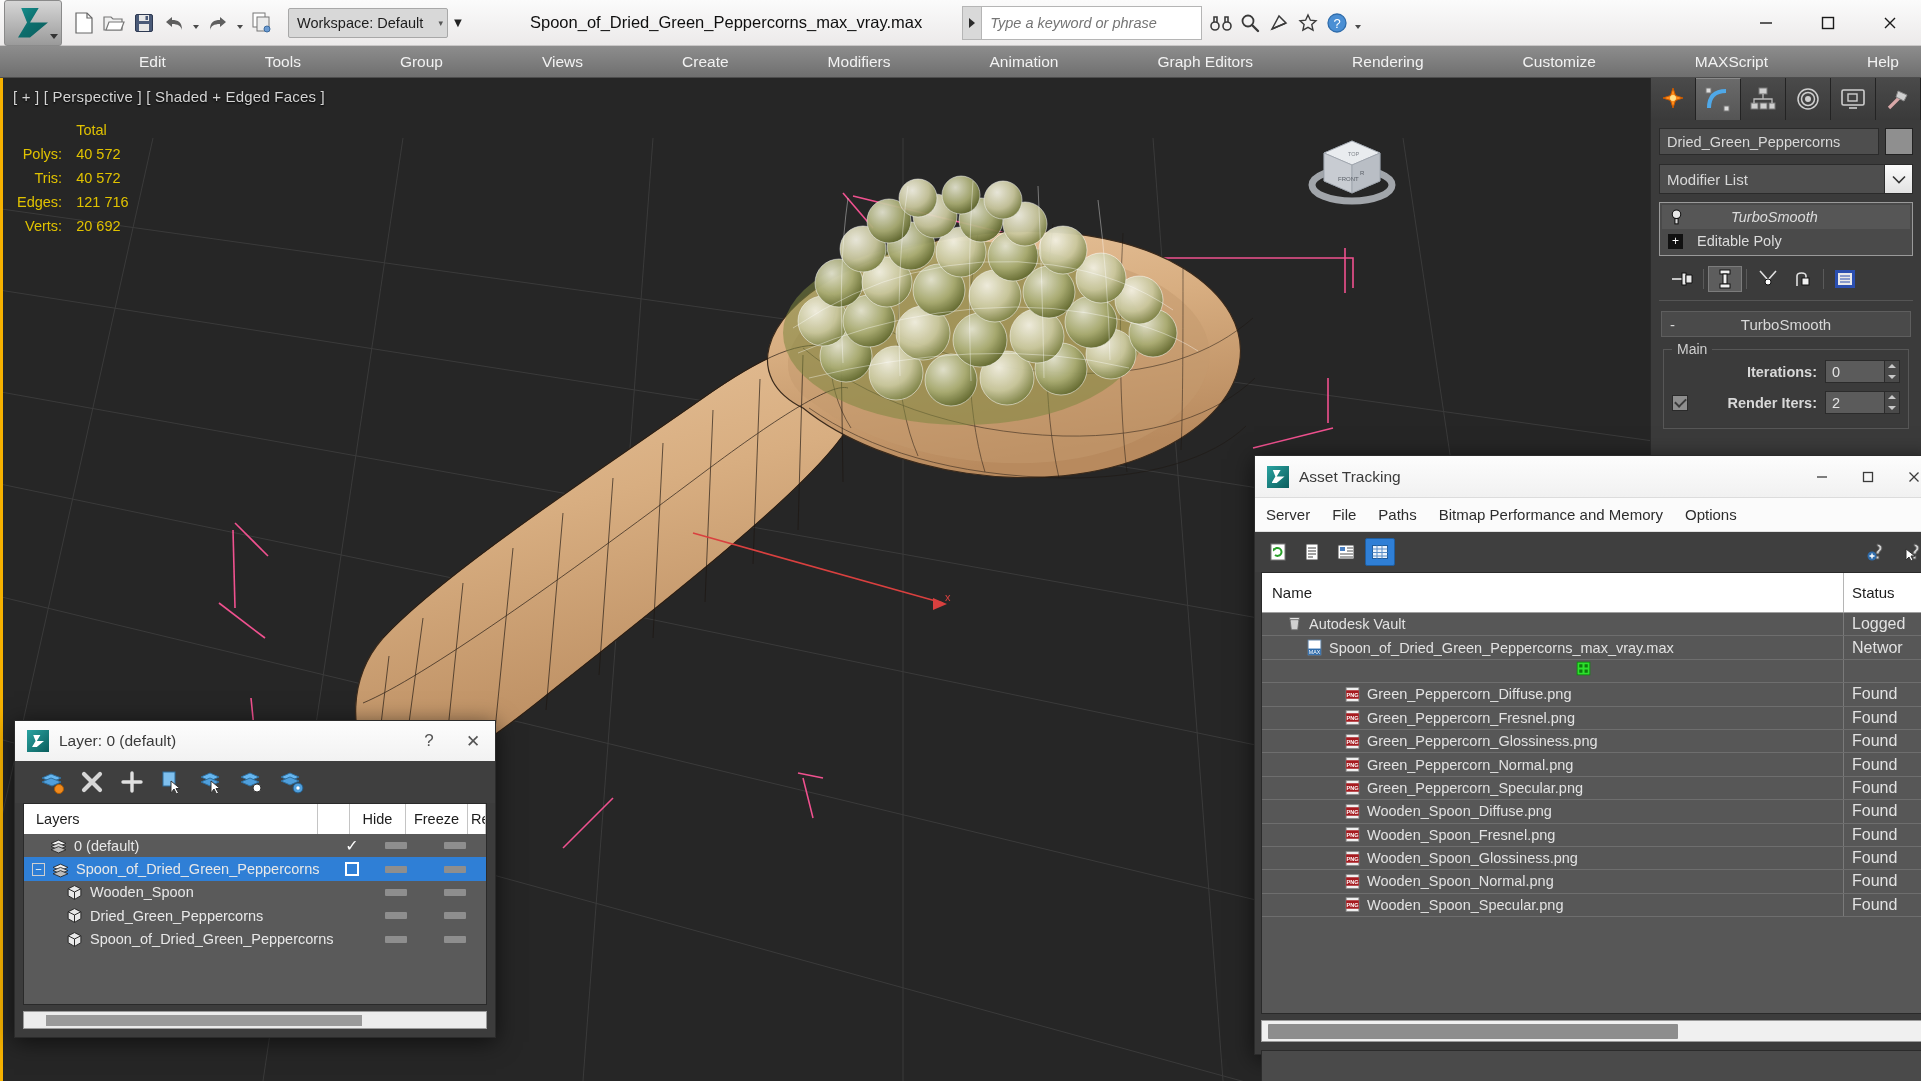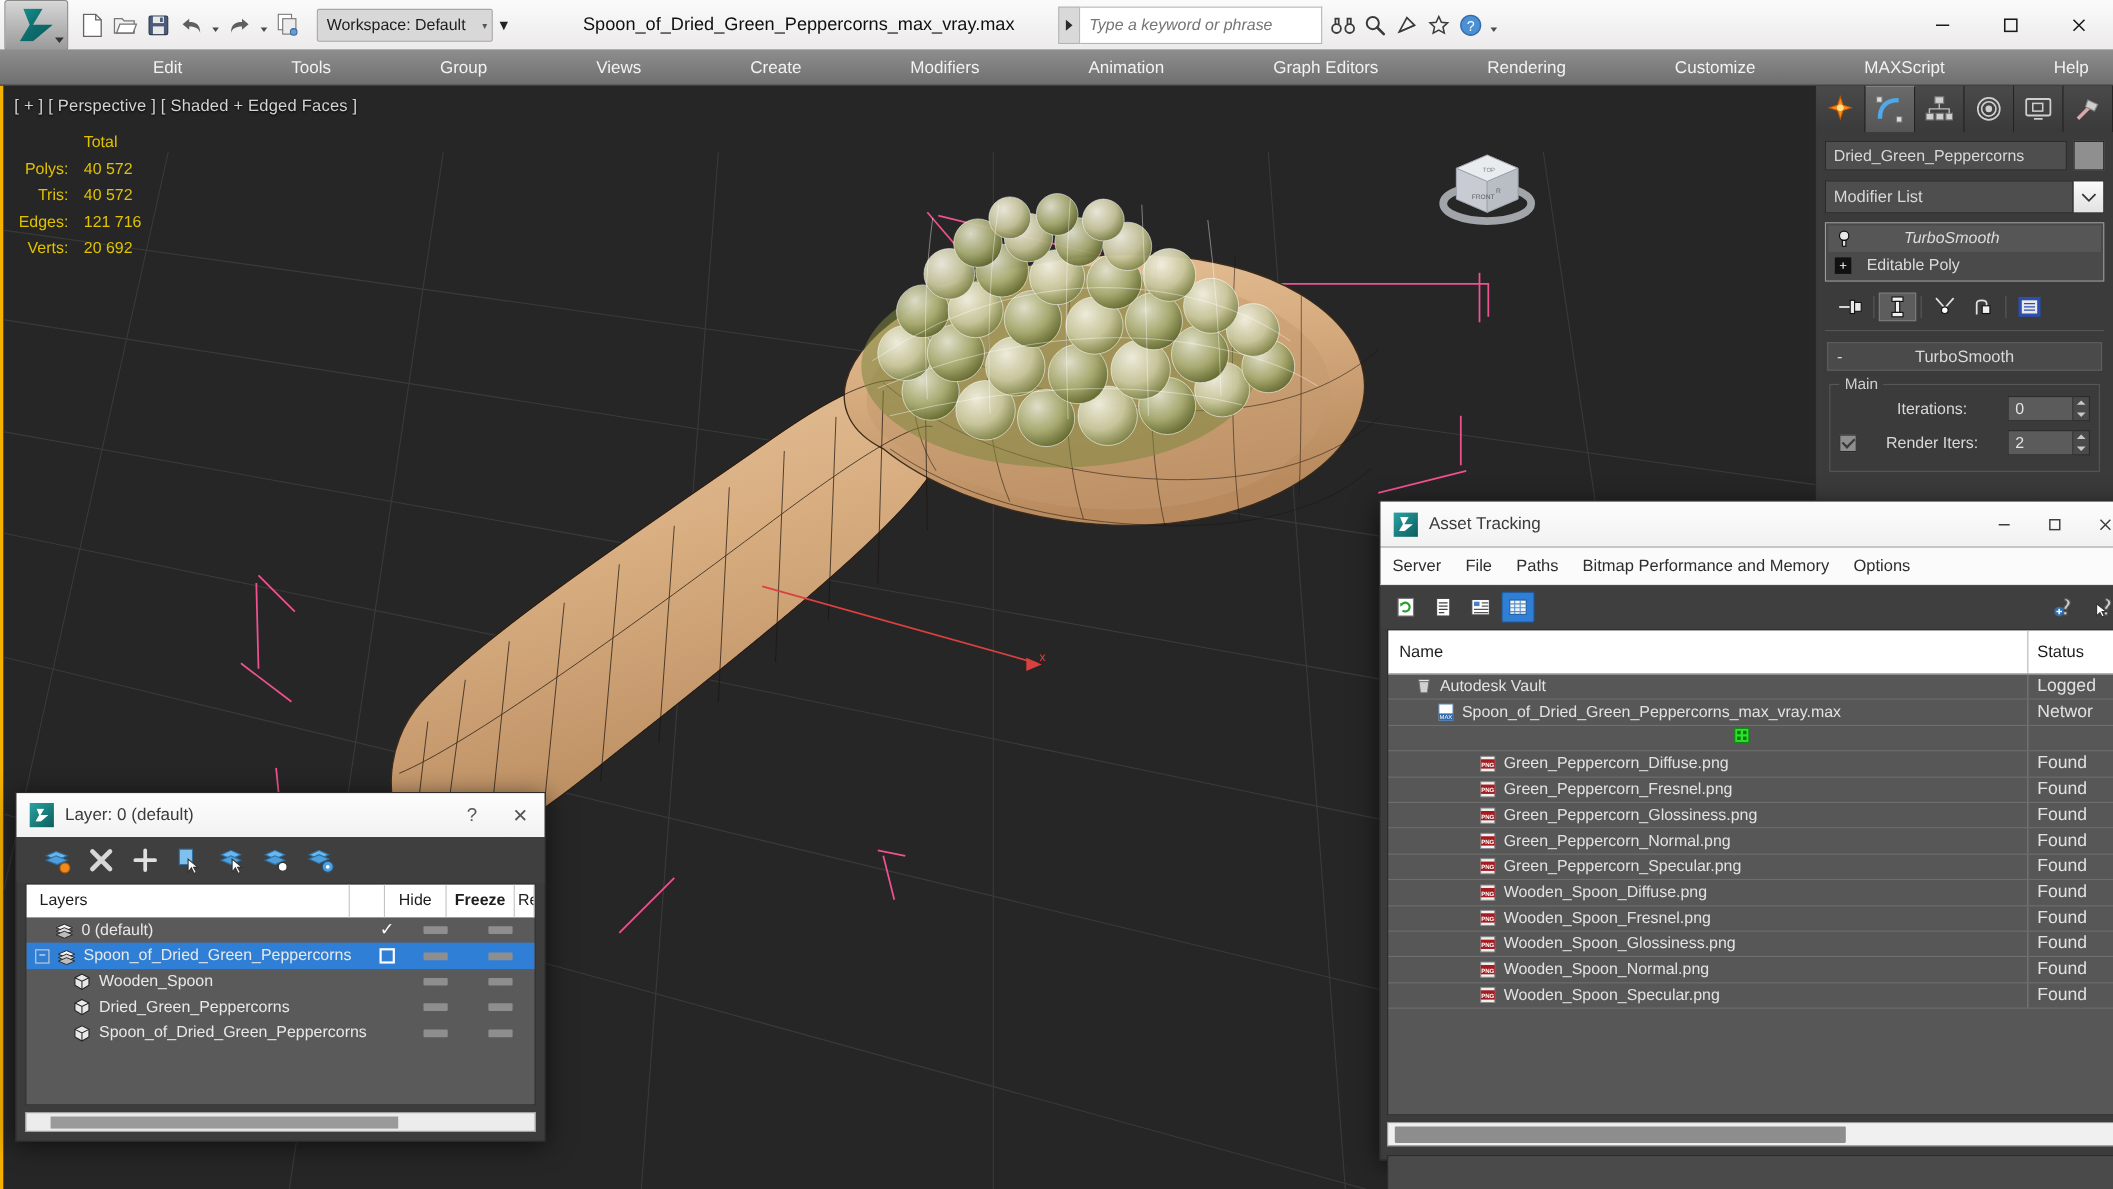--- a/index.html
+++ b/index.html
@@ -200,21 +200,21 @@
   }
   .spinrow { display: flex; align-items: center; margin-bottom: 8px; }
   .spinrow .cb {
     width: 16px; height: 16px; background: #8e8e8e; border: 1px solid #2a2a2a;
     margin-right: 8px; display: flex; align-items: center; justify-content: center;
   }
   .spinrow .cb.checked::after {
     content: ""; width: 9px; height: 5px; border-left: 2px solid #3a3a3a;
     border-bottom: 2px solid #3a3a3a; transform: rotate(-45deg); margin-bottom: 3px;
   }
-  .spinrow .lbl { flex: 1; text-align: center; padding-right: 8px; font-size: 14.5px; color: #d8d8d8; }
+  .spinrow .lbl { flex: 1; text-align: right; padding-right: 8px; font-size: 14.5px; color: #d8d8d8; font-weight: bold; }
   .spin-field {
     width: 60px; height: 23px; background: #5b5b5b; border: 1px solid #2b2b2b;
     color: #e4e4e4; font-size: 14.5px; padding: 0 6px; outline: none;
     font-family: "Liberation Sans", sans-serif;
   }
   .spin-btns {
     width: 15px; height: 23px; background: #4a4a4a; border: 1px solid #2b2b2b;
     border-left: none; display: flex; flex-direction: column;
     align-items: center; justify-content: space-around; cursor: pointer;
   }
@@ -329,21 +329,21 @@
     height: 202px; overflow: hidden;
   }
   .ld-head { display: flex; height: 30px; background: #fff; }
   .ld-head .c {
     display: flex; align-items: center; font-size: 14.5px; color: #1c1c1c;
     border-right: 1px solid #c4c4c4; height: 30px;
   }
   .ld-head .c-layers { flex: 1; padding-left: 12px; }
   .ld-head .c-chk { width: 32px; }
   .ld-head .c-hide { width: 56px; justify-content: center; }
-  .ld-head .c-freeze { width: 62px; justify-content: center; font-weight: bold; }
+  .ld-head .c-freeze { width: 62px; justify-content: center; }
   .ld-head .c-re { width: 18px; padding-left: 3px; overflow: hidden; }
   .ld-row { display: flex; height: 23.4px; align-items: center; cursor: pointer; }
   .ld-row.sel { background: #2f7fd6; }
   .ld-row .c-layers {
     flex: 1; display: flex; align-items: center; gap: 7px;
     font-size: 14.5px; color: #e8e8e8; white-space: nowrap; overflow: hidden;
   }
   .ld-row .c-chk { width: 32px; display: flex; align-items: center; justify-content: center; }
   .ld-row .c-hide, .ld-row .c-freeze {
     display: flex; align-items: center; justify-content: center;

